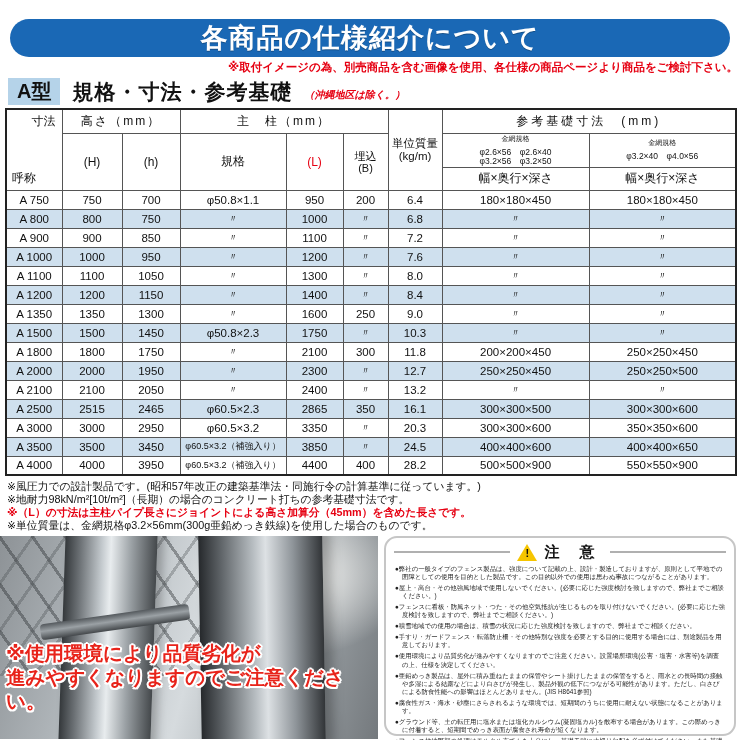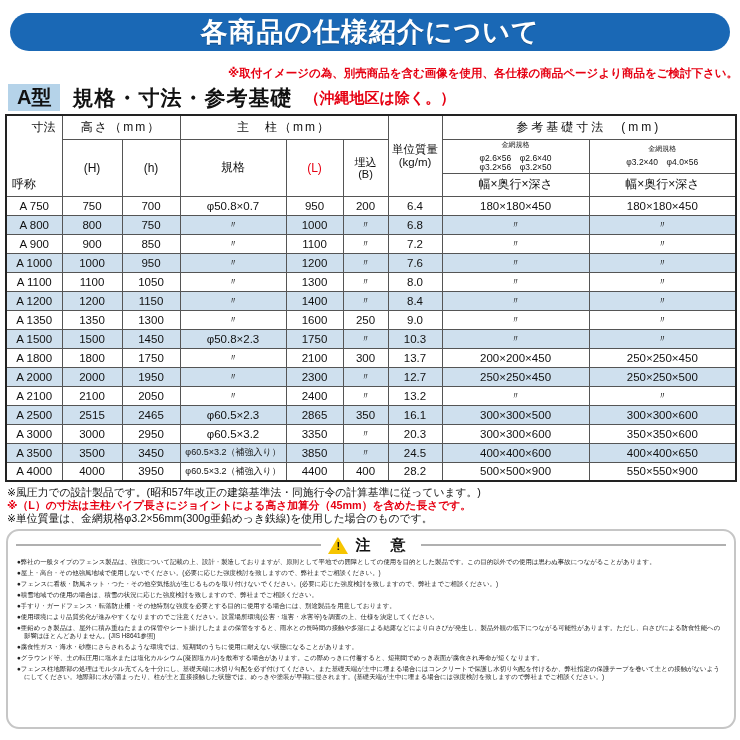--- a/index.html
+++ b/index.html
@@ -4,37 +4,37 @@
 <style>
   * { box-sizing: border-box; }
   body {
     width: 740px; height: 740px; margin: 0; overflow: hidden;
     background: #ffffff;
     font-family: "Liberation Sans", "DejaVu Sans", sans-serif;
     color: #111;
   }
   
   .banner {
-    margin: 13px 10px 0 10px; height: 38px;
+    margin: 19px 10px 0 10px; height: 38px;
     background: #1a68b5; border-radius: 19px;
     display: flex; align-items: center; justify-content: center;
   }
   .banner-title {
     color: #fff; font-weight: bold; font-size: 27px; letter-spacing: 1px;
     text-shadow: 0 1px 0 rgba(0,0,0,.25);
   }
   .top-note {
     text-align: right; color: #e60012; font-weight: bold;
-    font-size: 11.5px; line-height: 14px; padding: 15px 2px 0 0;
+    font-size: 11.5px; line-height: 14px; padding: 3px 2px 0 0;
   }
   
   .section-head { display: flex; align-items: flex-end; gap: 12px; margin: 3px 0 3px 8px; height: 28px; }
   .type-label { background: #b5d3e9; font-weight: bold; font-size: 20px; padding: 0 9px 1px 9px; line-height: 26px; }
   .section-title { font-weight: bold; font-size: 21px; line-height: 26px; letter-spacing: 1px; }
-  .section-note { color: #e60012; font-size: 15px; font-weight: bold; padding-bottom: 3px; }
+  .section-note { color: #e60012; font-size: 10px; font-weight: bold; padding-bottom: 3px; font-style: italic; }
   
   table.spec {
     border-collapse: collapse; table-layout: fixed;
     width: 730px; margin: 0 5px; border: 2px solid #222;
   }
   .spec th, .spec td { border: 1px solid #555; text-align: center; vertical-align: middle; padding: 0; font-weight: normal; }
   .spec thead th { background: #fff; font-size: 12px; }
   .spec .r1 th { height: 24px; }
   .spec .r2 th { height: 23px; }
   .spec .r3 th { height: 23px; }
@@ -172,21 +172,21 @@
     <tr class="r3">
       <th class="dims-label">幅×奥行×深さ</th>
       <th class="dims-label">幅×奥行×深さ</th>
     </tr>
   </thead>
   <tbody>
       <tr>
         <td>A 750</td>
         <td>750</td>
         <td>700</td>
-        <td>φ50.8×0.7</td>
+        <td>φ50.8×1.1</td>
         <td>950</td>
         <td>200</td>
         <td>6.4</td>
         <td>180×180×450</td>
         <td>180×180×450</td>
       </tr>
       <tr class="alt">
         <td>A 800</td>
         <td>800</td>
         <td>750</td>
@@ -263,21 +263,21 @@
         <td class="ditto">〃</td>
         <td class="ditto">〃</td>
       </tr>
       <tr>
         <td>A 1800</td>
         <td>1800</td>
         <td>1750</td>
         <td class="ditto">〃</td>
         <td>2100</td>
         <td>300</td>
-        <td>13.7</td>
+        <td>11.8</td>
         <td>200×200×450</td>
         <td>250×250×450</td>
       </tr>
       <tr class="alt">
         <td>A 2000</td>
         <td>2000</td>
         <td>1950</td>
         <td class="ditto">〃</td>
         <td>2300</td>
         <td class="ditto">〃</td>
@@ -338,25 +338,37 @@
         <td>400</td>
         <td>28.2</td>
         <td>500×500×900</td>
         <td>550×550×900</td>
       </tr>
     </tbody>
 </table>
 
 <div class="notes">
     <div class="note">※風圧力での設計製品です。(昭和57年改正の建築基準法・同施行令の計算基準に従っています。)</div>
+    <div class="note">※地耐力98kN/m²[10t/m²]（長期）の場合のコンクリート打ちの参考基礎寸法です。</div>
     <div class="note red">※（L）の寸法は主柱パイプ長さにジョイントによる高さ加算分（45mm）を含めた長さです。</div>
     <div class="note">※単位質量は、金網規格φ3.2×56mm(300g亜鉛めっき鉄線)を使用した場合のものです。</div>
   </div>
 
 <div class="bottom">
+  <div class="photo">
+    <div class="bright"></div>
+    <div class="wires"></div>
+    <div class="pole-1"></div>
+    <div class="pole-2"></div>
+    <div class="clamp"></div>
+    <div class="photo-caption">
+      <div>※使用環境により品質劣化が</div>
+      <div>進みやすくなりますのでご注意ください。</div>
+    </div>
+  </div>
   <div class="caution-box">
     <div class="caution-title">
       <span class="line"></span>
       <span class="warn">
         <span class="tri"></span>
           <span class="bang">!</span>
       </span>
       <span class="txt">注 意</span>
       <span class="line"></span>
     </div>

